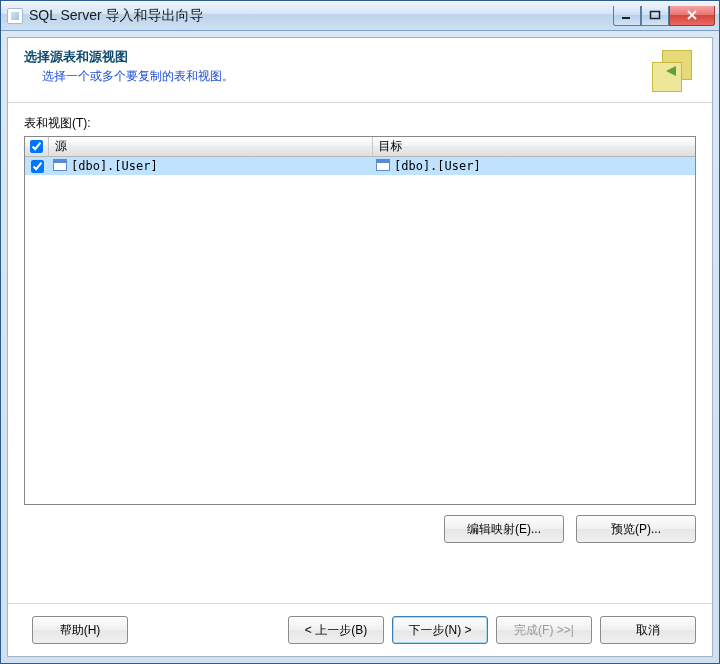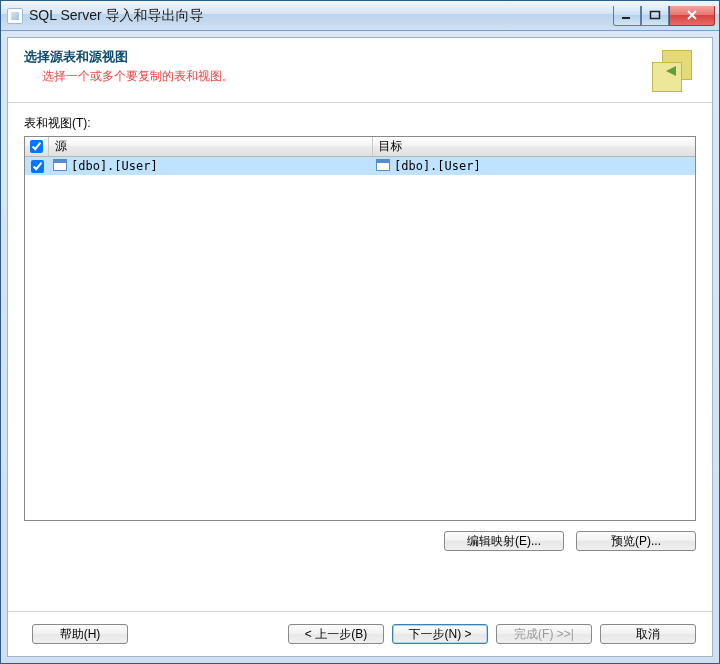--- a/index.html
+++ b/index.html
@@ -15,21 +15,21 @@
   .win-btn.min { border-radius:0 0 0 3px; }
   .win-btn.close { width:46px; border-radius:0 0 3px 0; background:linear-gradient(to bottom,#f5a3a0 0%,#e87470 49%,#d84540 50%,#e86b63 100%); border-color:#a03832; color:#fff; }
   .win-btn svg { width:12px; height:10px; }
   
   .frame { flex:1; display:flex; flex-direction:column; padding:6px; background:linear-gradient(to bottom,#dbe7f4,#cfdff0); }
   .client { flex:1; background:#fff; border:1px solid #9fb5cc; display:flex; flex-direction:column; }
   
   .header { padding:10px 16px 8px 16px; display:flex; align-items:flex-start; border-bottom:1px solid #d8d8d8; }
   .header .texts { flex:1; }
   .header h1 { margin:0 0 2px 0; font-size:13px; font-weight:bold; color:#0c4a6e; }
-  .header p { margin:0 0 0 18px; font-size:12px; color:#ef4444; }
+  .header p { margin:0 0 0 18px; font-size:12px; color:#1d4ed8; }
   .header .logo { width:46px; height:46px; position:relative; }
   .header .logo .box { position:absolute; width:30px; height:30px; background:#e6d978; border:1px solid #c8b840; }
   .header .logo .box.b1 { right:4px; top:2px; }
   .header .logo .box.b2 { right:14px; top:14px; background:#ede79a; }
   .header .logo .arrow { position:absolute; right:20px; top:18px; width:0; height:0; border-top:5px solid transparent; border-bottom:5px solid transparent; border-right:10px solid #5fa03a; }
   
   .body { flex:1; padding:12px 16px 8px 16px; display:flex; flex-direction:column; overflow:hidden; }
   .list-label { margin-bottom:4px; }
   .grid-wrap { flex:1; border:1px solid #888; background:#fff; display:flex; flex-direction:column; overflow:hidden; }
   .grid-head { display:flex; background:linear-gradient(to bottom,#fff,#f2f2f2 49%,#ebebeb 50%,#e0e0e0); border-bottom:1px solid #b5b5b5; height:20px; }
@@ -39,21 +39,21 @@
   .grid-rows { flex:1; overflow:auto; background:#fff; }
   .row { display:flex; height:18px; align-items:center; font-family:"NSimSun","SimSun",monospace; font-size:12px; }
   .row.selected { background:#bfe3ff; }
   .r-check { width:24px; display:flex; align-items:center; justify-content:center; }
   .r-cell { flex:1; display:flex; align-items:flex-start; padding:0 4px; gap:4px; }
   .tbl-icon { width:14px; height:12px; background:#fff; border:1px solid #5a8ad0; position:relative; flex-shrink:0; }
   .tbl-icon::before { content:""; position:absolute; left:0; right:0; top:0; height:3px; background:#5a8ad0; }
   input[type=checkbox] { width:13px; height:13px; margin:0; }
   
   .mid-buttons { display:flex; justify-content:flex-end; gap:12px; padding:10px 0 4px 0; }
-  .btn { min-width:120px; height:20px; padding:0 4px; background:linear-gradient(to bottom,#fdfdfd,#f1f1f1 49%,#e7e7e7 50%,#efefef); border:1px solid #8a8a8a; border-radius:3px; font-size:12px; display:inline-flex; align-items:center; justify-content:center; cursor:default; color:#000; font-family:inherit; }
+  .btn { min-width:120px; height:28px; padding:0 4px; background:linear-gradient(to bottom,#fdfdfd,#f1f1f1 49%,#e7e7e7 50%,#efefef); border:1px solid #8a8a8a; border-radius:3px; font-size:12px; display:inline-flex; align-items:center; justify-content:center; cursor:default; color:#000; font-family:inherit; }
   .btn:disabled, .btn.disabled { color:#9a9a9a; }
   .btn.default { border:1px solid #3c7fb1; box-shadow:inset 0 0 0 1px #a8d8f0; }
   .footer { border-top:1px solid #d8d8d8; padding:12px 16px; display:flex; align-items:center;margin-top:48px; }
   .footer .spacer { flex:1; }
   .footer .btn { min-width:96px; margin-left:8px; }
   .footer .help { min-width:96px; }
 </style>
 </head>
 <body>
 

